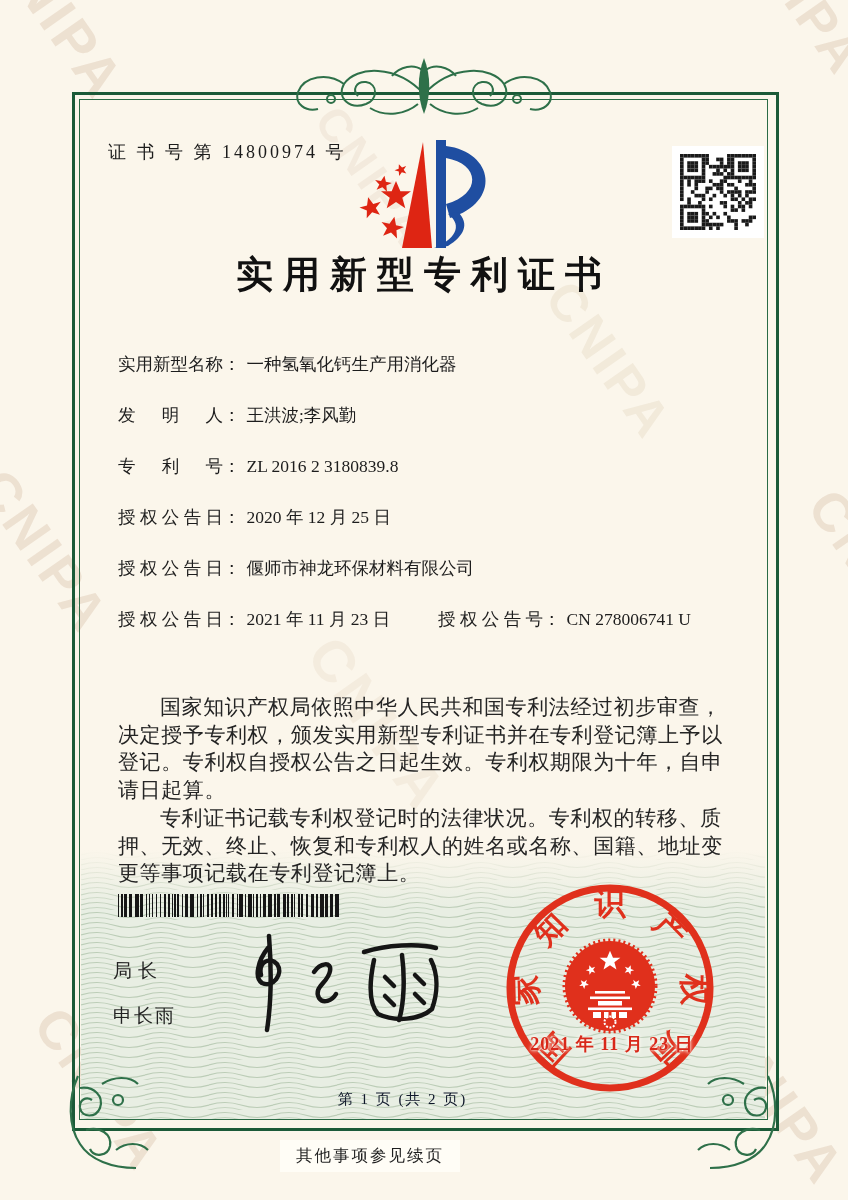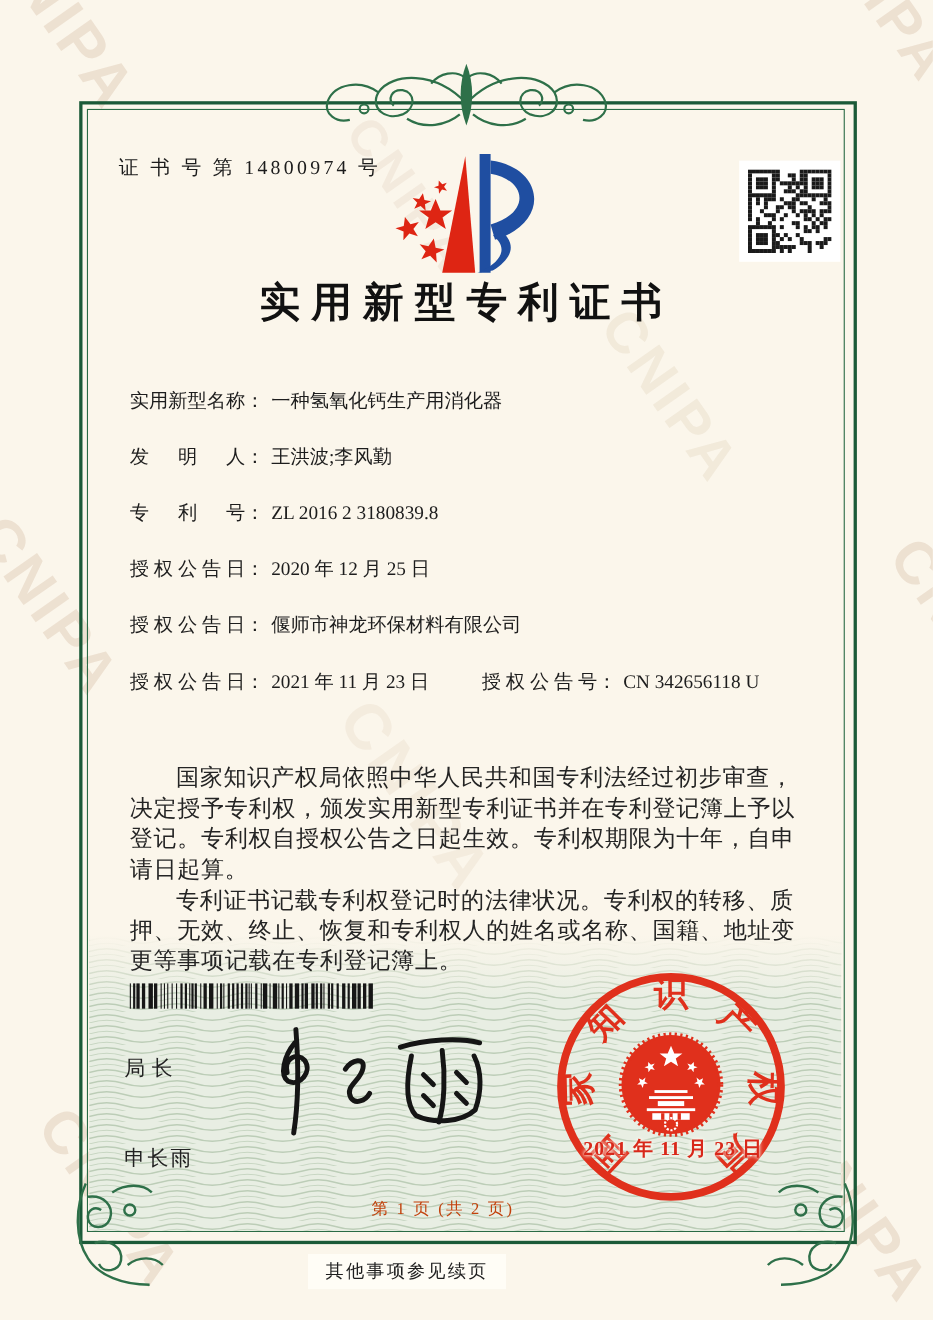--- a/index.html
+++ b/index.html
@@ -30,30 +30,30 @@
   .grant-no{position:absolute;left:320px;top:0;}
   
   .paras{left:118px;top:694px;width:616px;z-index:3;font-size:21px;line-height:27.5px;
          color:#242424;letter-spacing:.6px;}
   .paras p{margin:0 0 1px 0;text-indent:2em;}
   
   .barcode{left:118px;top:894px;width:226px;height:23px;z-index:3;font-size:0;}
   .barcode i{display:inline-block;height:100%;background:#161616;vertical-align:top;}
   
   .director-title{left:113px;top:958px;font-size:19px;z-index:3;letter-spacing:6px;}
-  .director-name{left:113px;top:1040px;font-size:19px;z-index:3;letter-spacing:2px;text-align:right;}
+  .director-name{left:113px;top:1003px;font-size:19px;z-index:3;letter-spacing:2px;text-align:right;}
   .signature{left:238px;top:930px;z-index:4;}
   
   .seal{left:500px;top:878px;z-index:4;}
   .seal text{font-size:31px;font-weight:bold;fill:#e0301c;font-family:"Liberation Serif","DejaVu Serif",serif;}
   .seal-date{left:512px;top:1032px;width:200px;text-align:center;font-size:18px;font-weight:bold;
              color:#d8281a;z-index:5;letter-spacing:1px;
              text-shadow:0 0 3px #fdf9f0,0 0 5px #fdf9f0;}
   
-  .page-indicator{left:0;top:1090px;width:805px;text-align:center;font-size:15px;color:#c2410c;z-index:3;letter-spacing:2px;}
+  .page-indicator{left:0;top:1090px;width:805px;text-align:center;font-size:15px;color:#0f172a;z-index:3;letter-spacing:2px;}
   .note-wrap{left:0;top:1140px;width:740px;text-align:center;z-index:3;}
   .note{display:inline-block;background:#fffdf6;padding:5px 16px;font-size:16.5px;letter-spacing:2px;color:#1e1e1e;}
   .orn{z-index:2;}
 </style>
 </head>
 <body>
 
 <span class="wm" style="left:-38px;top:-18px;font-size:56px;">CNIPA</span>
 <span class="wm" style="left:712px;top:-34px;font-size:52px;">CNIPA</span>
 <span class="wm" style="left:292px;top:150px;font-size:46px;color:rgba(206,176,150,.16);">CNIPA</span>
@@ -378,21 +378,21 @@
     <span class="flabel">授权公告日</span><span>：</span><span class="fval">2020 年 12 月 25 日</span>
   </div>
   <div class="frow">
     <span class="flabel">授权公告日</span><span>：</span><span class="fval">偃师市神龙环保材料有限公司</span>
   </div>
   <div class="frow frow-last">
     <span>
       <span class="flabel">授权公告日</span><span>：</span><span class="fval">2021 年 11 月 23 日</span>
     </span>
     <span class="grant-no">
-      <span class="flabel">授权公告号</span><span>：</span><span class="fval">CN 342656118 U</span>
+      <span class="flabel">授权公告号</span><span>：</span><span class="fval">CN 278006741 U</span>
     </span>
   </div>
 </div>
 
 <div class="abs paras">
   <p>国家知识产权局依照中华人民共和国专利法经过初步审查，决定授予专利权，颁发实用新型专利证书并在专利登记簿上予以登记。专利权自授权公告之日起生效。专利权期限为十年，自申请日起算。</p>
   <p>专利证书记载专利权登记时的法律状况。专利权的转移、质押、无效、终止、恢复和专利权人的姓名或名称、国籍、地址变更等事项记载在专利登记簿上。</p>
 </div>
 
 <div class="abs barcode" id="barcode"><i style="width:1px;margin-right:2px"></i><i style="width:2px;margin-right:1px"></i><i style="width:3px;margin-right:2px"></i><i style="width:3px;margin-right:3px"></i><i style="width:4px;margin-right:1px"></i><i style="width:3px;margin-right:3px"></i><i style="width:1px;margin-right:2px"></i><i style="width:1px;margin-right:2px"></i><i style="width:1px;margin-right:3px"></i><i style="width:1px;margin-right:3px"></i><i style="width:1px;margin-right:3px"></i><i style="width:2px;margin-right:2px"></i><i style="width:2px;margin-right:2px"></i><i style="width:1px;margin-right:1px"></i><i style="width:2px;margin-right:1px"></i><i style="width:2px;margin-right:3px"></i><i style="width:1px;margin-right:2px"></i><i style="width:3px;margin-right:2px"></i><i style="width:4px;margin-right:3px"></i><i style="width:1px;margin-right:2px"></i><i style="width:2px;margin-right:1px"></i><i style="width:1px;margin-right:3px"></i><i style="width:2px;margin-right:2px"></i><i style="width:2px;margin-right:2px"></i><i style="width:2px;margin-right:2px"></i><i style="width:2px;margin-right:2px"></i><i style="width:2px;margin-right:1px"></i><i style="width:1px;margin-right:1px"></i><i style="width:1px;margin-right:3px"></i><i style="width:2px;margin-right:3px"></i><i style="width:1px;margin-right:1px"></i><i style="width:4px;margin-right:2px"></i><i style="width:1px;margin-right:2px"></i><i style="width:4px;margin-right:1px"></i><i style="width:1px;margin-right:2px"></i><i style="width:2px;margin-right:2px"></i><i style="width:1px;margin-right:2px"></i><i style="width:3px;margin-right:2px"></i><i style="width:4px;margin-right:2px"></i><i style="width:2px;margin-right:1px"></i><i style="width:3px;margin-right:3px"></i><i style="width:3px;margin-right:1px"></i><i style="width:2px;margin-right:2px"></i><i style="width:2px;margin-right:1px"></i><i style="width:1px;margin-right:3px"></i><i style="width:2px;margin-right:1px"></i><i style="width:2px;margin-right:3px"></i><i style="width:2px;margin-right:3px"></i><i style="width:3px;margin-right:2px"></i><i style="width:2px;margin-right:2px"></i><i style="width:4px;margin-right:1px"></i><i style="width:3px;margin-right:2px"></i><i style="width:3px;margin-right:2px"></i><i style="width:4px;margin-right:1px"></i></div>

